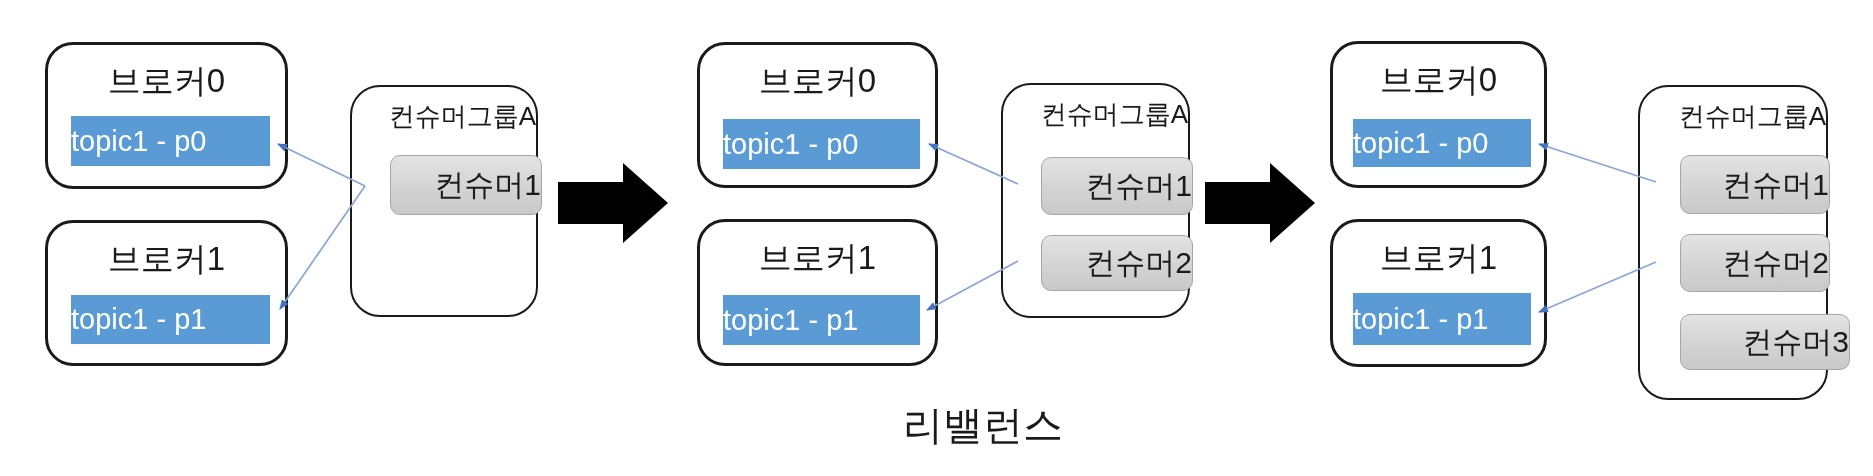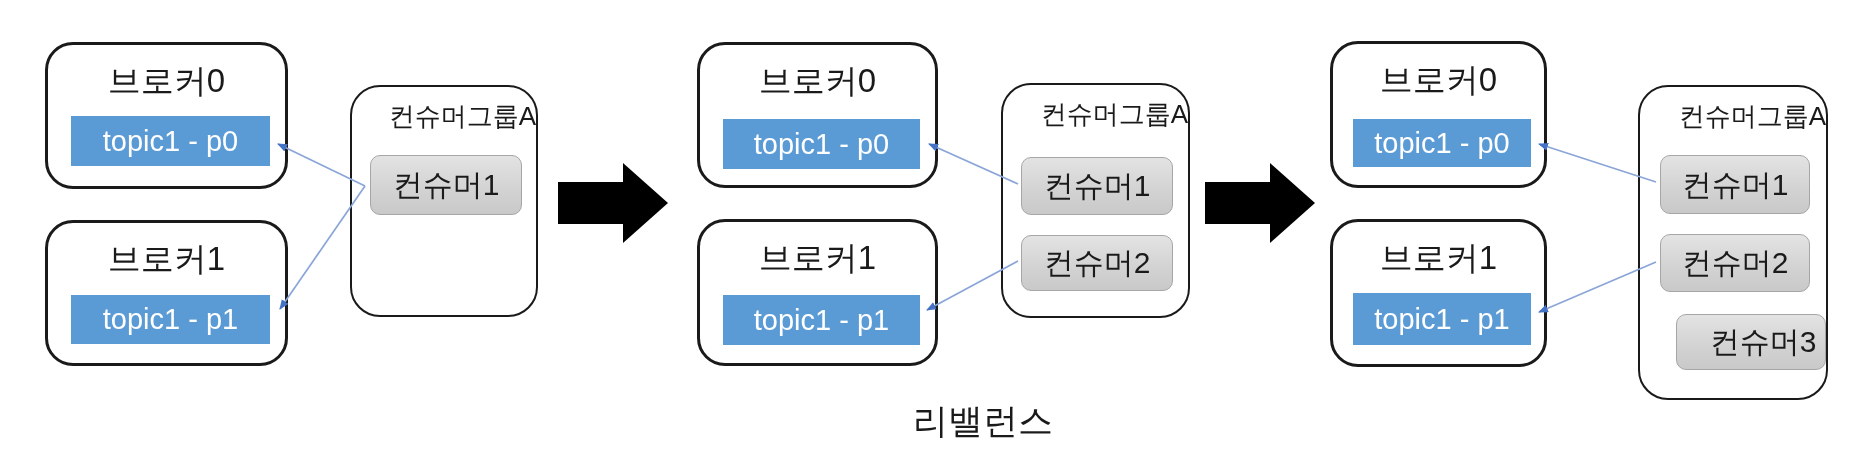--- a/index.html
+++ b/index.html
@@ -36,21 +36,21 @@
     text-align: center;
     font-size: 33px;
     color: #1a1a1a;
     white-space: nowrap;
   }
   .partition {
     position: absolute;
     background: #5B9BD5;
     color: #ffffff;
     font-size: 29px;
-    text-align: center;
+    text-align: left;
     white-space: nowrap;
     box-sizing: border-box;
   }
   .group {
     position: absolute;
     background: #ffffff;
     border: 2.5px solid #1a1a1a;
     border-radius: 30px;
     box-sizing: border-box;
   }
@@ -63,31 +63,32 @@
     color: #1a1a1a;
     white-space: nowrap;
   }
   .consumer {
     position: absolute;
     background: linear-gradient(180deg, #e3e3e3 0%, #d2d2d2 60%, #c9c9c9 100%);
     border: 1px solid #a6a6a6;
     border-radius: 10px;
     color: #1a1a1a;
     font-size: 30px;
-    text-align: center;
+    text-align: right;
     white-space: nowrap;
     box-sizing: border-box;
+    margin-left: 20px;
   }
   .caption {
     position: absolute;
     left: 758px;
     top: 398px;
     width: 450px;
     text-align: center;
-    font-size: 35px;
+    font-size: 40px;
     color: #1a1a1a;
     white-space: nowrap;
   }
 </style>
 </head>
 <body>
 
 <div class="stage">
 
   <div class="broker" style="left:45px; top:42px; width:243px; height:147px;">
@@ -128,21 +129,21 @@
 
   <div class="broker" style="left:1330px; top:219px; width:217px; height:148px;">
     <div class="broker-title">브로커1</div>
     <div class="partition" style="left:20px; top:71px; width:178px; height:52px; line-height:52px;">topic1 - p1</div>
   </div>
 
   <div class="group" style="left:1638px; top:85px; width:190px; height:315px;">
     <div class="group-title">컨슈머그룹A</div>
     <div class="consumer" style="left:20px; top:68px; width:150px; height:59px; line-height:57px;">컨슈머1</div>
     <div class="consumer" style="left:20px; top:147px; width:150px; height:58px; line-height:56px;">컨슈머2</div>
-    <div class="consumer" style="left:36px; top:227px; width:150px; height:56px; line-height:54px;padding-left:24px;">컨슈머3</div>
+    <div class="consumer" style="left:20px; top:227px; width:170px; height:56px; line-height:54px;padding-left:24px;">컨슈머3</div>
   </div>
 
   <svg class="arrow-layer" viewBox="0 0 1873 476" xmlns="http://www.w3.org/2000/svg">
     <defs>
       <marker id="ah" markerWidth="11" markerHeight="9" refX="9" refY="4" orient="auto" markerUnits="userSpaceOnUse">
         <path d="M0,0 L10,4 L0,8 z" fill="#4472C4"></path>
       </marker>
     </defs>
 
     <line x1="365" y1="186" x2="278" y2="144" stroke="#8aa5d8" stroke-width="1.7" marker-end="url(#ah)"></line>

